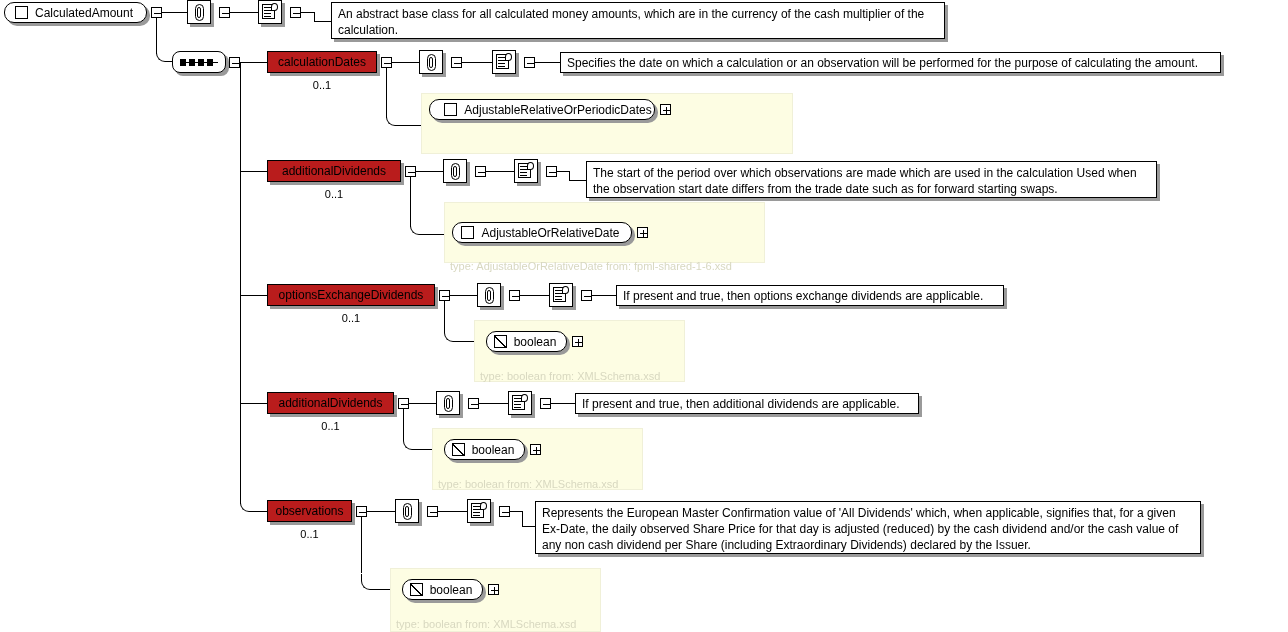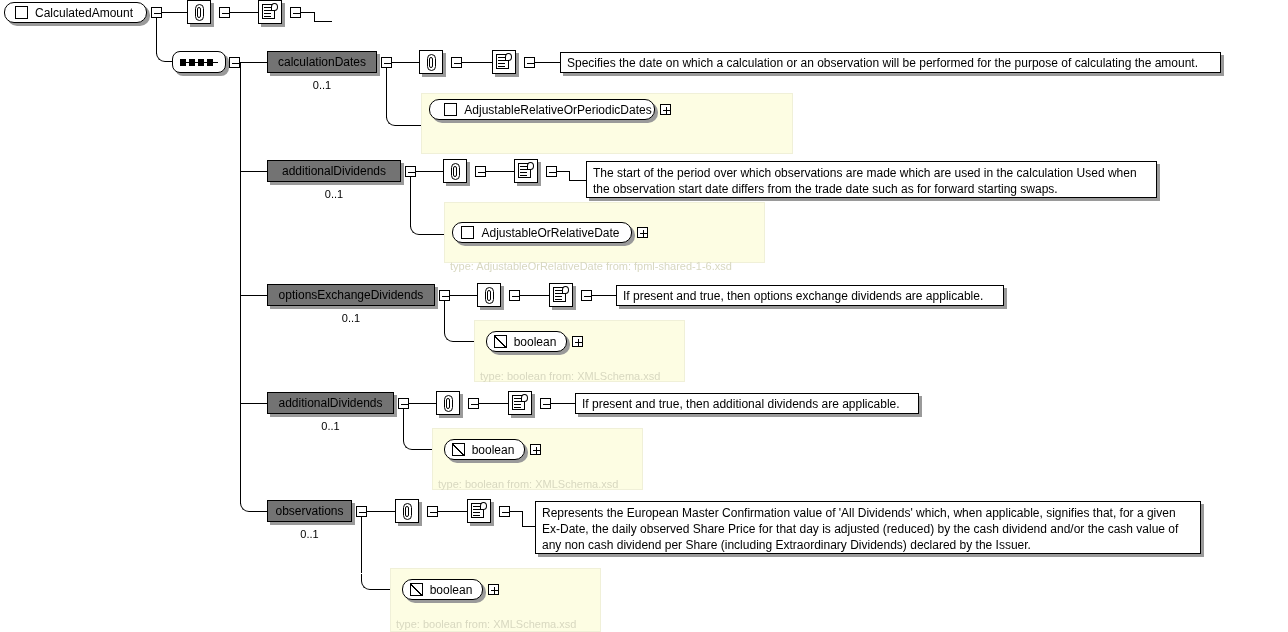--- a/index.html
+++ b/index.html
@@ -8,21 +8,21 @@
     font-family:"Liberation Sans","DejaVu Sans",sans-serif;
     -webkit-font-smoothing:none;
   }
   .canvas{position:absolute;left:0;top:0;width:1288px;height:632px;}
 
   
   .n{position:absolute;box-sizing:border-box;justify-content:center;}
 
   
   .elembox{
-    border:1px solid #000;background:#737373;
+    border:1px solid #000;background:#b91c1c;
     box-shadow:3px 3px 0 0 #9a9a9a;
     font-size:12px;color:#000;
     display:flex;align-items:center;justify-content:center;
     white-space:nowrap;line-height:1;text-align:right;
   }
   .card{ 
     position:absolute;font-size:11px;color:#000;text-align:center;
     white-space:nowrap;
   }
 
@@ -158,20 +158,21 @@
   <div class="n iconbox" style="left:258px;top:0px;">
     <span class="ic-doc">
         <i class="curl"></i>
       </span>
   </div>
   <div class="tog" style="left:290px;top:7px;"></div>
   <div class="hline" style="left:301px;top:12px;width:14px;"></div>
   <div class="vline" style="left:314px;top:12px;height:9px;"></div>
   <div class="hline" style="left:314px;top:21px;width:18px;"></div>
 
+  <div class="n docbox" style="left:331px;top:2px;width:614px;height:37px;">An abstract base class for all calculated money amounts, which are in the currency of the cash multiplier of the calculation.</div>
 
   <div class="vline" style="left:156px;top:18px;height:36px;"></div>
   <div class="elbow" style="left:156px;top:46px;width:16px;height:16px;"></div>
 
   <div class="n seqbox" style="left:172px;top:51px;">
     <span class="bar">
       <i style="left:0px;"></i>
         <i style="left:9px;"></i>
         <i style="left:18px;"></i>
         <i style="left:27px;"></i>

